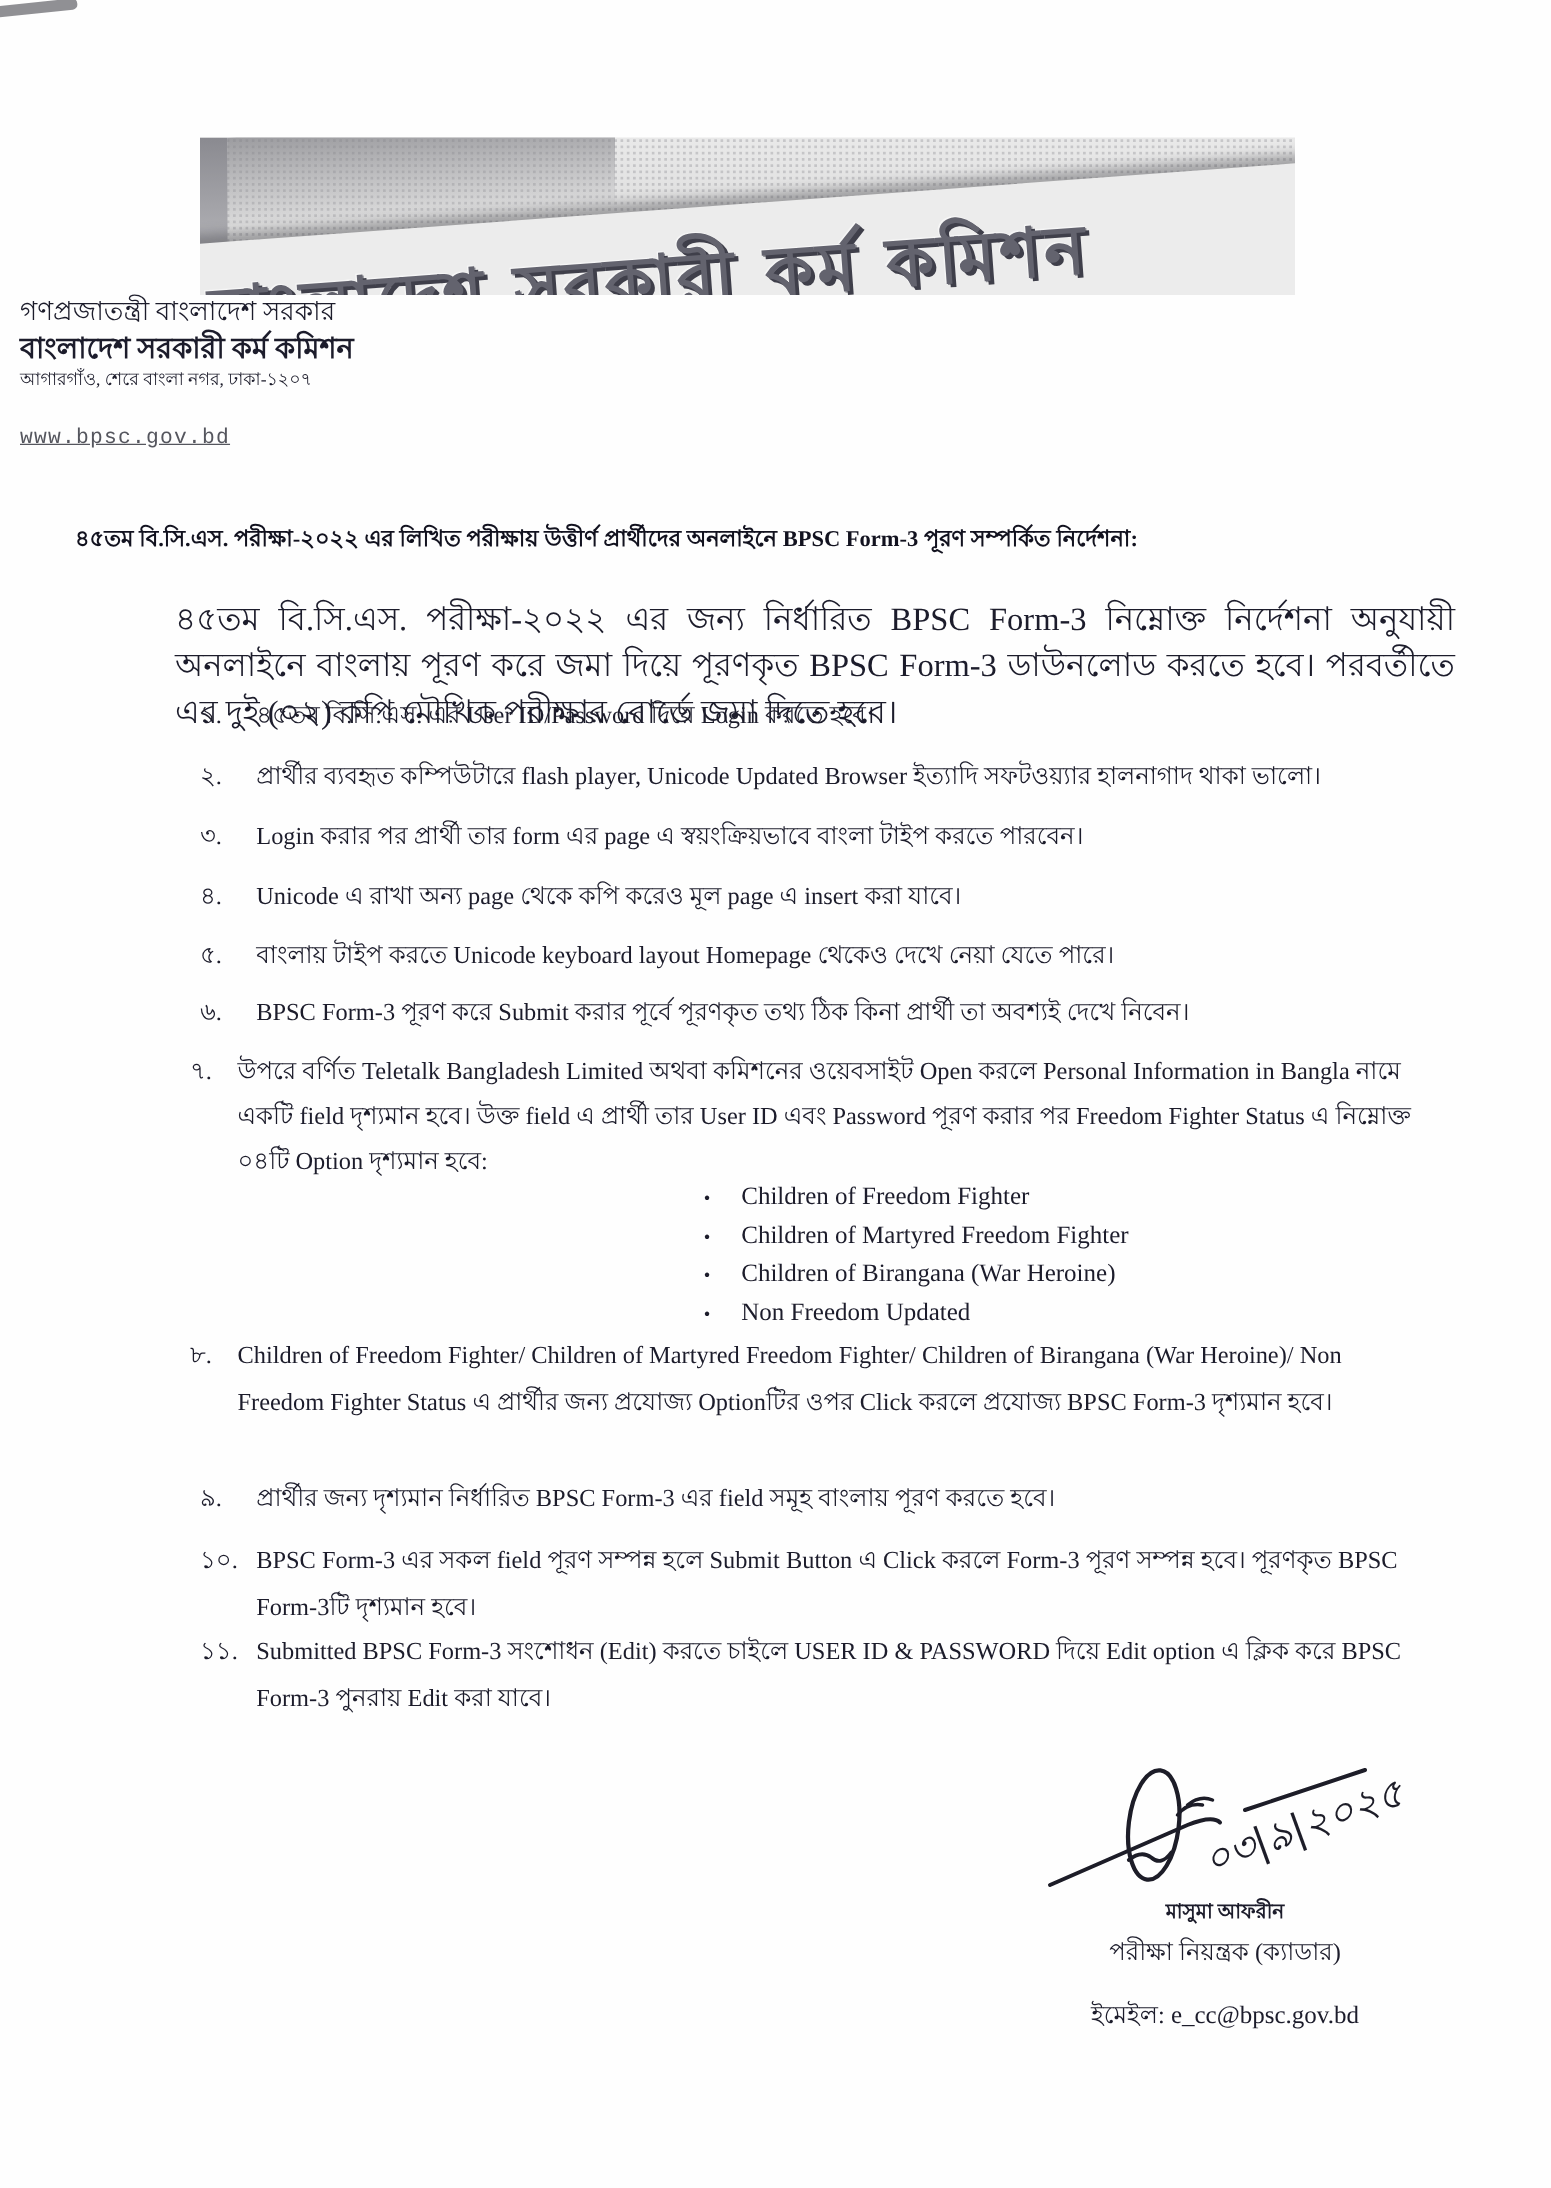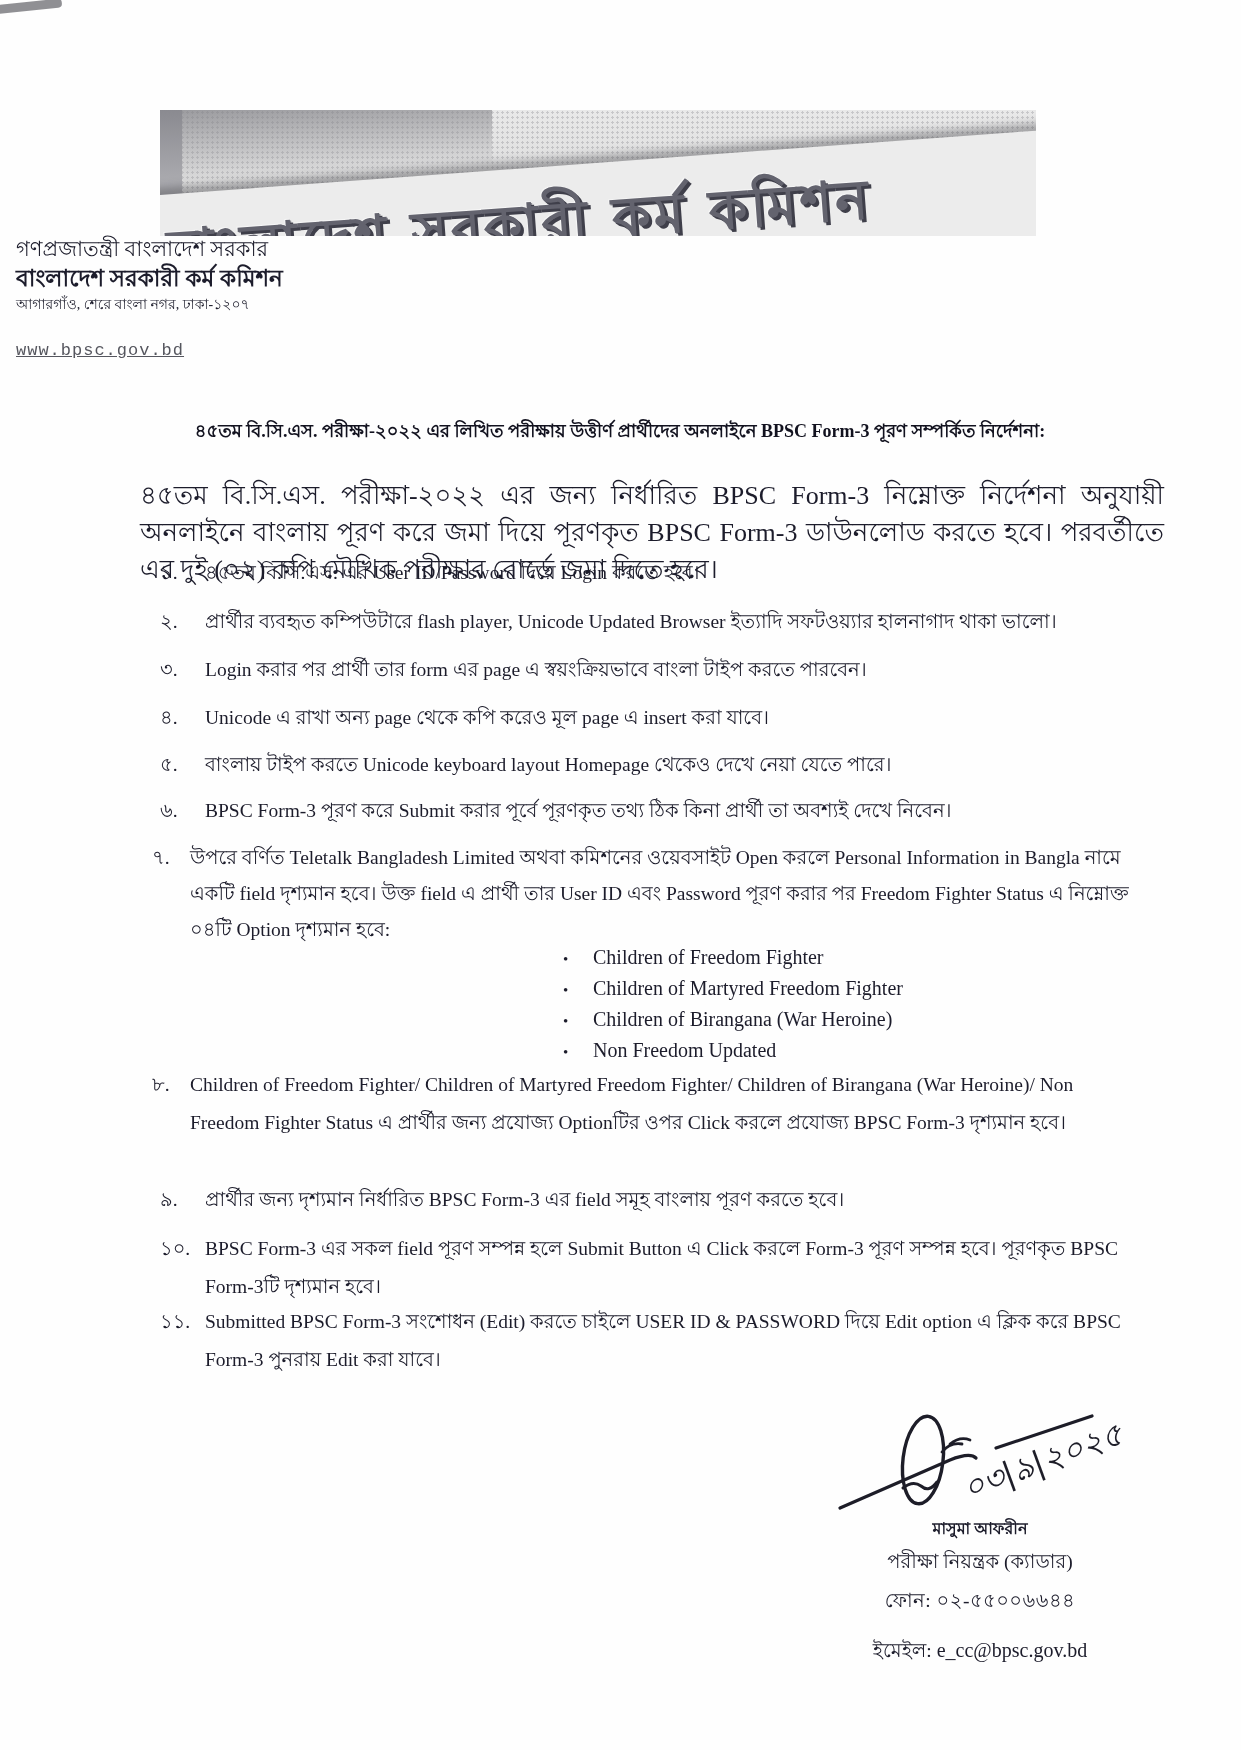--- a/index.html
+++ b/index.html
@@ -34,21 +34,21 @@
     text-shadow:3px 3px 0 #3f3f4a,1px 1px 0 #8d8d94,-1px -1px 0 #f6f6f6;
   }
   
   .letterhead{position:absolute;left:16px;top:239px;width:1200px;text-align:left;line-height:1.0;}
   .letterhead .l1{font-size:21px;margin:0 0 7px 0;}
   .letterhead .l2{font-size:23px;font-weight:700;margin:0 0 8px 0;}
   .letterhead .l3{font-size:14px;margin:0 0 9px 0;}
   .letterhead .web{font-size:17px;color:#55565e;text-decoration:underline;
     font-family:Liberation Mono, monospace;letter-spacing:1px;margin-top:30px;}
   
-  .doc-title{position:absolute;left:60px;top:417px;width:1120px;text-align:center;
+  .doc-title{position:absolute;left:60px;top:417px;width:1120px;
     font-size:18px;font-weight:700;color:#12121f;}
   .intro{position:absolute;left:112px;top:477px;width:1024px;font-size:26px;
     line-height:37px;text-align:justify;margin-left:28px;}
   
   .item{position:absolute;left:160px;width:978px;display:flex;font-size:19.5px;line-height:36px;}
   .item .num{flex:0 0 45px;}
   .item .txt{flex:1;}
   
   .options{position:absolute;left:563px;top:946px;font-size:20px;
     font-family:"Liberation Serif","DejaVu Serif",serif;}
@@ -160,18 +160,17 @@
       <ellipse cx="123" cy="52" rx="20" ry="44" fill="none" stroke="#1d1d28" stroke-width="3.4" transform="rotate(7 123 52)"></ellipse>
       <path d="M103 80 q 10 -8 18 -2 q 8 7 16 -4" fill="none" stroke="#1d1d28" stroke-width="3" stroke-linecap="round"></path>
       <path d="M142 44 q 8 -10 20 -8 M150 36 q 10 -8 20 -4" fill="none" stroke="#1d1d28" stroke-width="2.8" stroke-linecap="round"></path>
       <path d="M196 40 L292 8" fill="none" stroke="#1d1d28" stroke-width="3.2" stroke-linecap="round"></path>
 
       <text x="168" y="92" font-size="32" fill="#1d1d28" font-family="DejaVu Sans, Liberation Sans, sans-serif" font-style="italic" transform="rotate(-20 168 92)">০৩|৯|২০২৫</text>
     </svg>
   </div>
   <div class="sig-name">মাসুমা আফরীন</div>
   <div class="sig-desig">পরীক্ষা নিয়ন্ত্রক (ক্যাডার)</div>
-  <div class="sig-phone">ফোন: ০২-৫৫০০৬৬৪৪</div>
   <div class="sig-email">
     <span class="bn">ইমেইল:</span>
     <span>e_cc@bpsc.gov.bd</span>
   </div>
 </div>
 
 </body></html>

